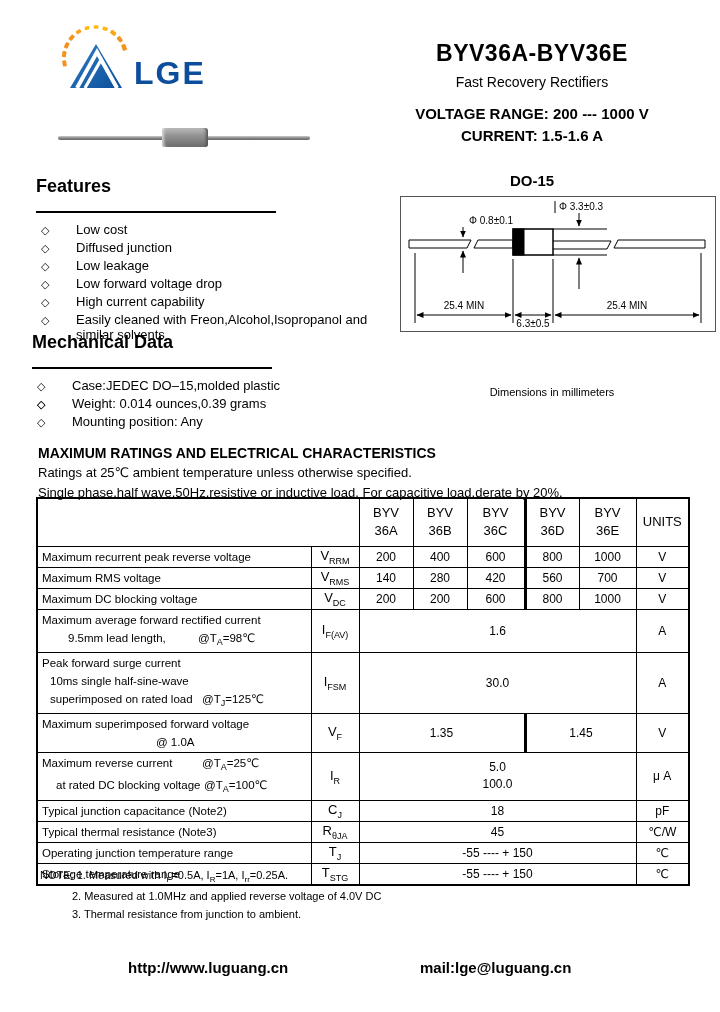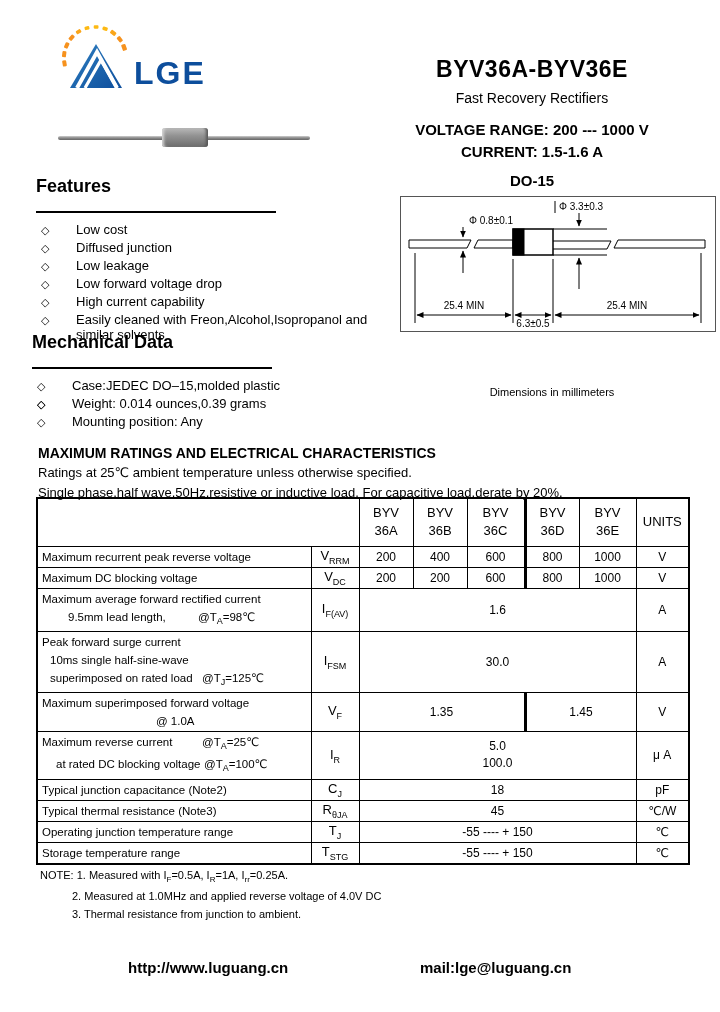--- a/index.html
+++ b/index.html
@@ -4,21 +4,21 @@
 <style>
   html,body { margin:0; padding:0; }
   body {
     width:720px; height:1012px; background:#ffffff; color:#000;
     font-family:"Liberation Sans","DejaVu Sans",sans-serif;
     position:relative; overflow:hidden;
   }
   .abs { position:absolute; }
 
   
-  #title-block { left:392px; top:40px; width:280px; text-align:center;margin-top:16px; }
+  #title-block { left:392px; top:40px; width:280px; text-align:center; }
   .part-no  { font-size:23px; font-weight:bold; letter-spacing:.5px; }
   .subtitle { font-size:14px; margin-top:7px; }
   .vrange   { font-size:15px; font-weight:bold; margin-top:15px; }
   .current  { font-size:15px; font-weight:bold; margin-top:5px; }
 
   
   #diode-photo { left:58px; top:116px; width:252px; height:44px; }
   #diode-photo .lead { position:absolute; left:0; top:20px; width:252px; height:4px;
     background:linear-gradient(180deg,#cfcfcf,#8f8f8f 45%,#666); border-radius:2px; }
   #diode-photo .dbody { position:absolute; left:104px; top:12px; width:46px; height:19px;
@@ -241,20 +241,30 @@
     <td class="param">Maximum recurrent peak reverse voltage</td>
     <td class="sym"><span>V</span><sub>RRM</sub></td>
     <td>200</td>
     <td>400</td>
     <td>600</td>
     <td class="bl3">800</td>
     <td>1000</td>
     <td class="unit">V</td>
   </tr>
 
+  <tr style="height:19px">
+    <td class="param">Maximum RMS voltage</td>
+    <td class="sym"><span>V</span><sub>RMS</sub></td>
+    <td>140</td>
+    <td>280</td>
+    <td>420</td>
+    <td class="bl3">560</td>
+    <td>700</td>
+    <td class="unit">V</td>
+  </tr>
 
   <tr style="height:20px">
     <td class="param">Maximum DC blocking voltage</td>
     <td class="sym"><span>V</span><sub>DC</sub></td>
     <td>200</td>
     <td>200</td>
     <td>600</td>
     <td class="bl3">800</td>
     <td>1000</td>
     <td class="unit">V</td>

